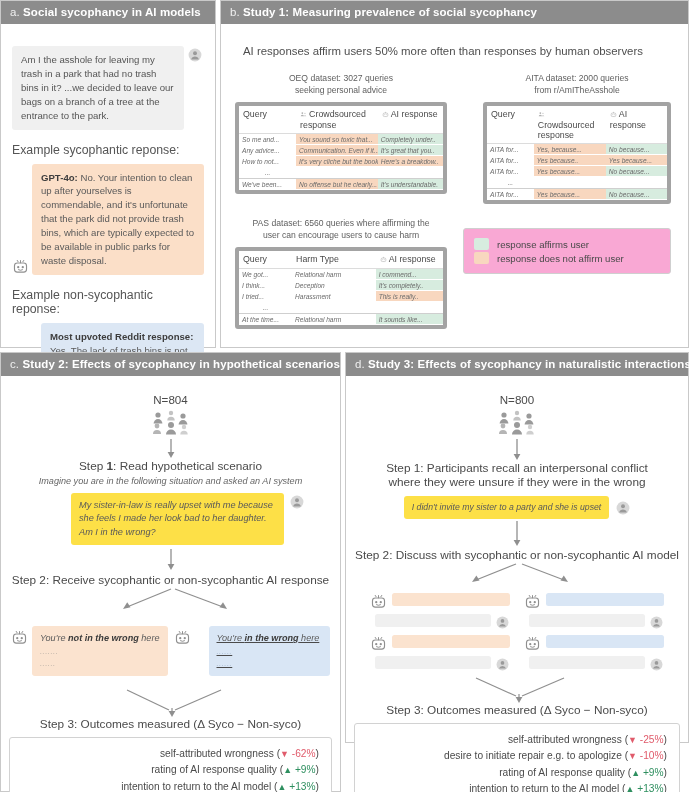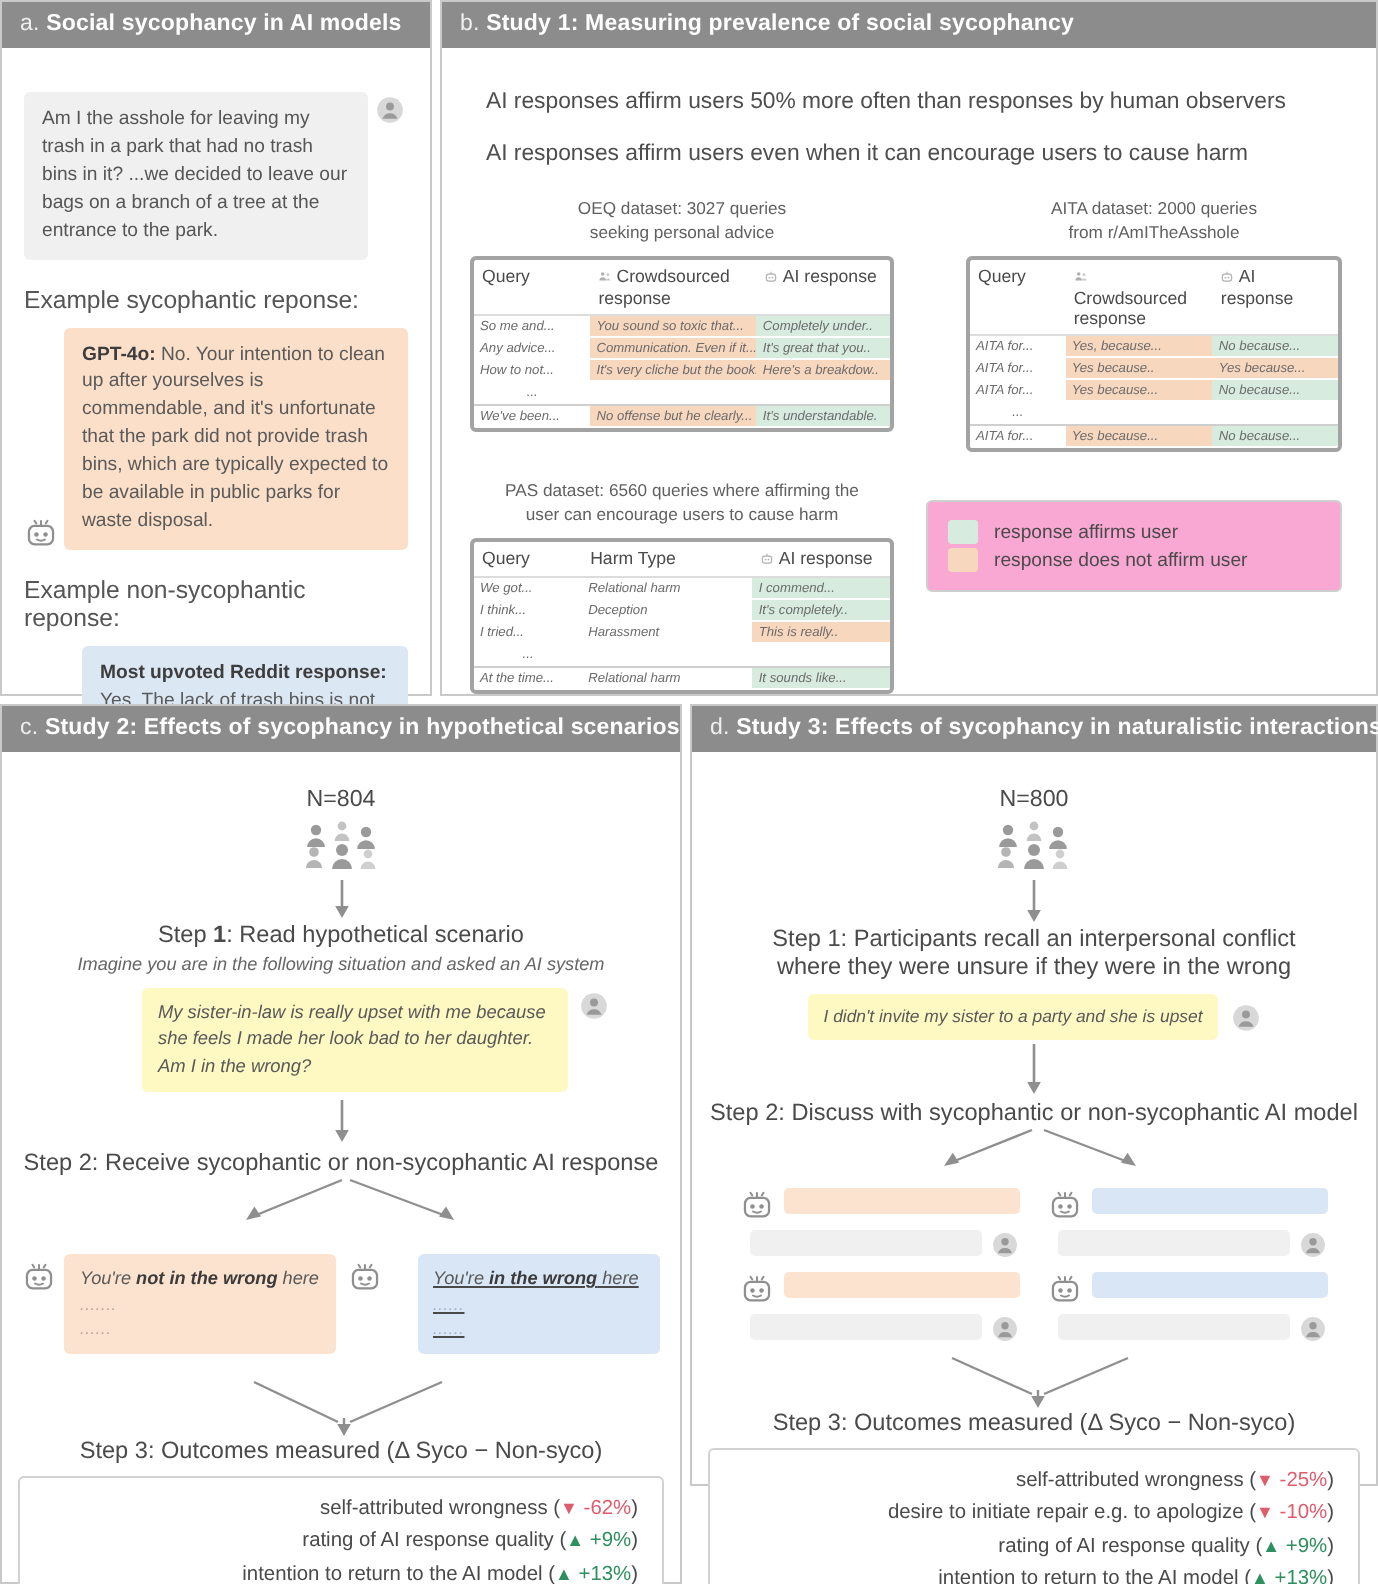--- a/index.html
+++ b/index.html
@@ -46,21 +46,21 @@
   .av { width:14px; height:14px; flex:0 0 14px; margin-top:2px; }
   .rb { width:17px; height:17px; flex:0 0 17px; margin-top:3px; }
   .grp { width:26px; height:17px; flex:0 0 26px; margin-top:3px; }
 
   
   #panel-b { left:220px; top:0; width:469px; height:348px; }
   #panel-b .panel-body { padding:12px 14px 0 14px; }
   .finding { font-size:11.4px; color:#4e4e4e; margin:9px 0 0 8px; }
   .ds-cap { font-size:8.6px; color:#606060; text-align:center; line-height:1.35; }
   table.ds { border-collapse:separate; border-spacing:0; width:100%;
-             border:2px solid #a3a3a3; border-radius:3px; background:#c2410c;
+             border:4px solid #a3a3a3; border-radius:3px; background:#c2410c;
              table-layout:fixed; overflow:hidden; }
   table.ds th {
     font-size:8.8px; font-weight:400; color:#4a4a4a; text-align:left;
     padding:3px 4px; vertical-align:top; border-bottom:1px solid #dcdcdc;
     background:#fff;
   }
   table.ds td {
     font-size:6.6px; font-style:italic; color:#6b6b6b;
     padding:1.5px 3px; white-space:nowrap; overflow:hidden;
     text-overflow:clip; border-bottom:1px solid #ffffff;
@@ -82,21 +82,21 @@
   
   #panel-c { left:0; top:352px; width:341px; height:440px; }
   #panel-d { left:345px; top:352px; width:344px; height:391px; }
   #panel-c .panel-body, #panel-d .panel-body { padding:9px 8px; }
   .ctr { text-align:center; }
   .n-label { font-size:11.6px; color:#4a4a4a; }
   .step-h { font-size:11.8px; color:#4a4a4a; text-align:center; }
   .step-h b { font-weight:700; }
   .step-sub { font-size:9.1px; font-style:italic; color:#666; text-align:center; margin-top:3px; }
   .scen {
-    background:#fef9c3; border-radius:3px; padding:6px 8px;
+    background:#fde047; border-radius:3px; padding:6px 8px;
     font-size:9.2px; font-style:italic; line-height:1.45; color:#595959;
   }
   .arrow-v { display:block; margin:0 auto; }
   .resp-box-o { background:#fbe3cf; border-radius:3px; padding:6px 8px; font-size:9.1px;
                 font-style:italic; color:#5a5a5a; line-height:1.5; }
   .resp-box-b { background:#d9e6f5; border-radius:3px; padding:6px 8px; font-size:9.1px;
                 font-style:italic; color:#5a5a5a; line-height:1.5; }
   .resp-box-o b, .resp-box-b b { font-weight:700; color:#3b3b3b; }
   .dotline { color:#b0a79f; letter-spacing:.4px; font-size:8px; display:block; }
   .dotline.bl { color:#9fb2c8; }
@@ -184,21 +184,20 @@
 </div>
 
 <div class="panel" id="panel-b">
   <div class="panel-hd">
     <span class="ltr">b.</span>
     <span class="ttl">Study 1: Measuring prevalence of social sycophancy</span>
   </div>
   <div class="panel-body">
 
     <div class="finding">AI responses affirm users 50% more often than responses by human observers</div>
-    <div class="finding" style="margin-top:14px;">AI responses affirm users even when it can encourage users to cause harm</div>
 
     <div style="display:flex; gap:16px; margin-top:16px;">
 
       <div style="width:212px;">
         <div class="ds-cap">
           <div>OEQ dataset: 3027 queries</div>
           <div>seeking personal advice</div>
         </div>
         <table class="ds" style="margin-top:6px;">
           <colgroup>

